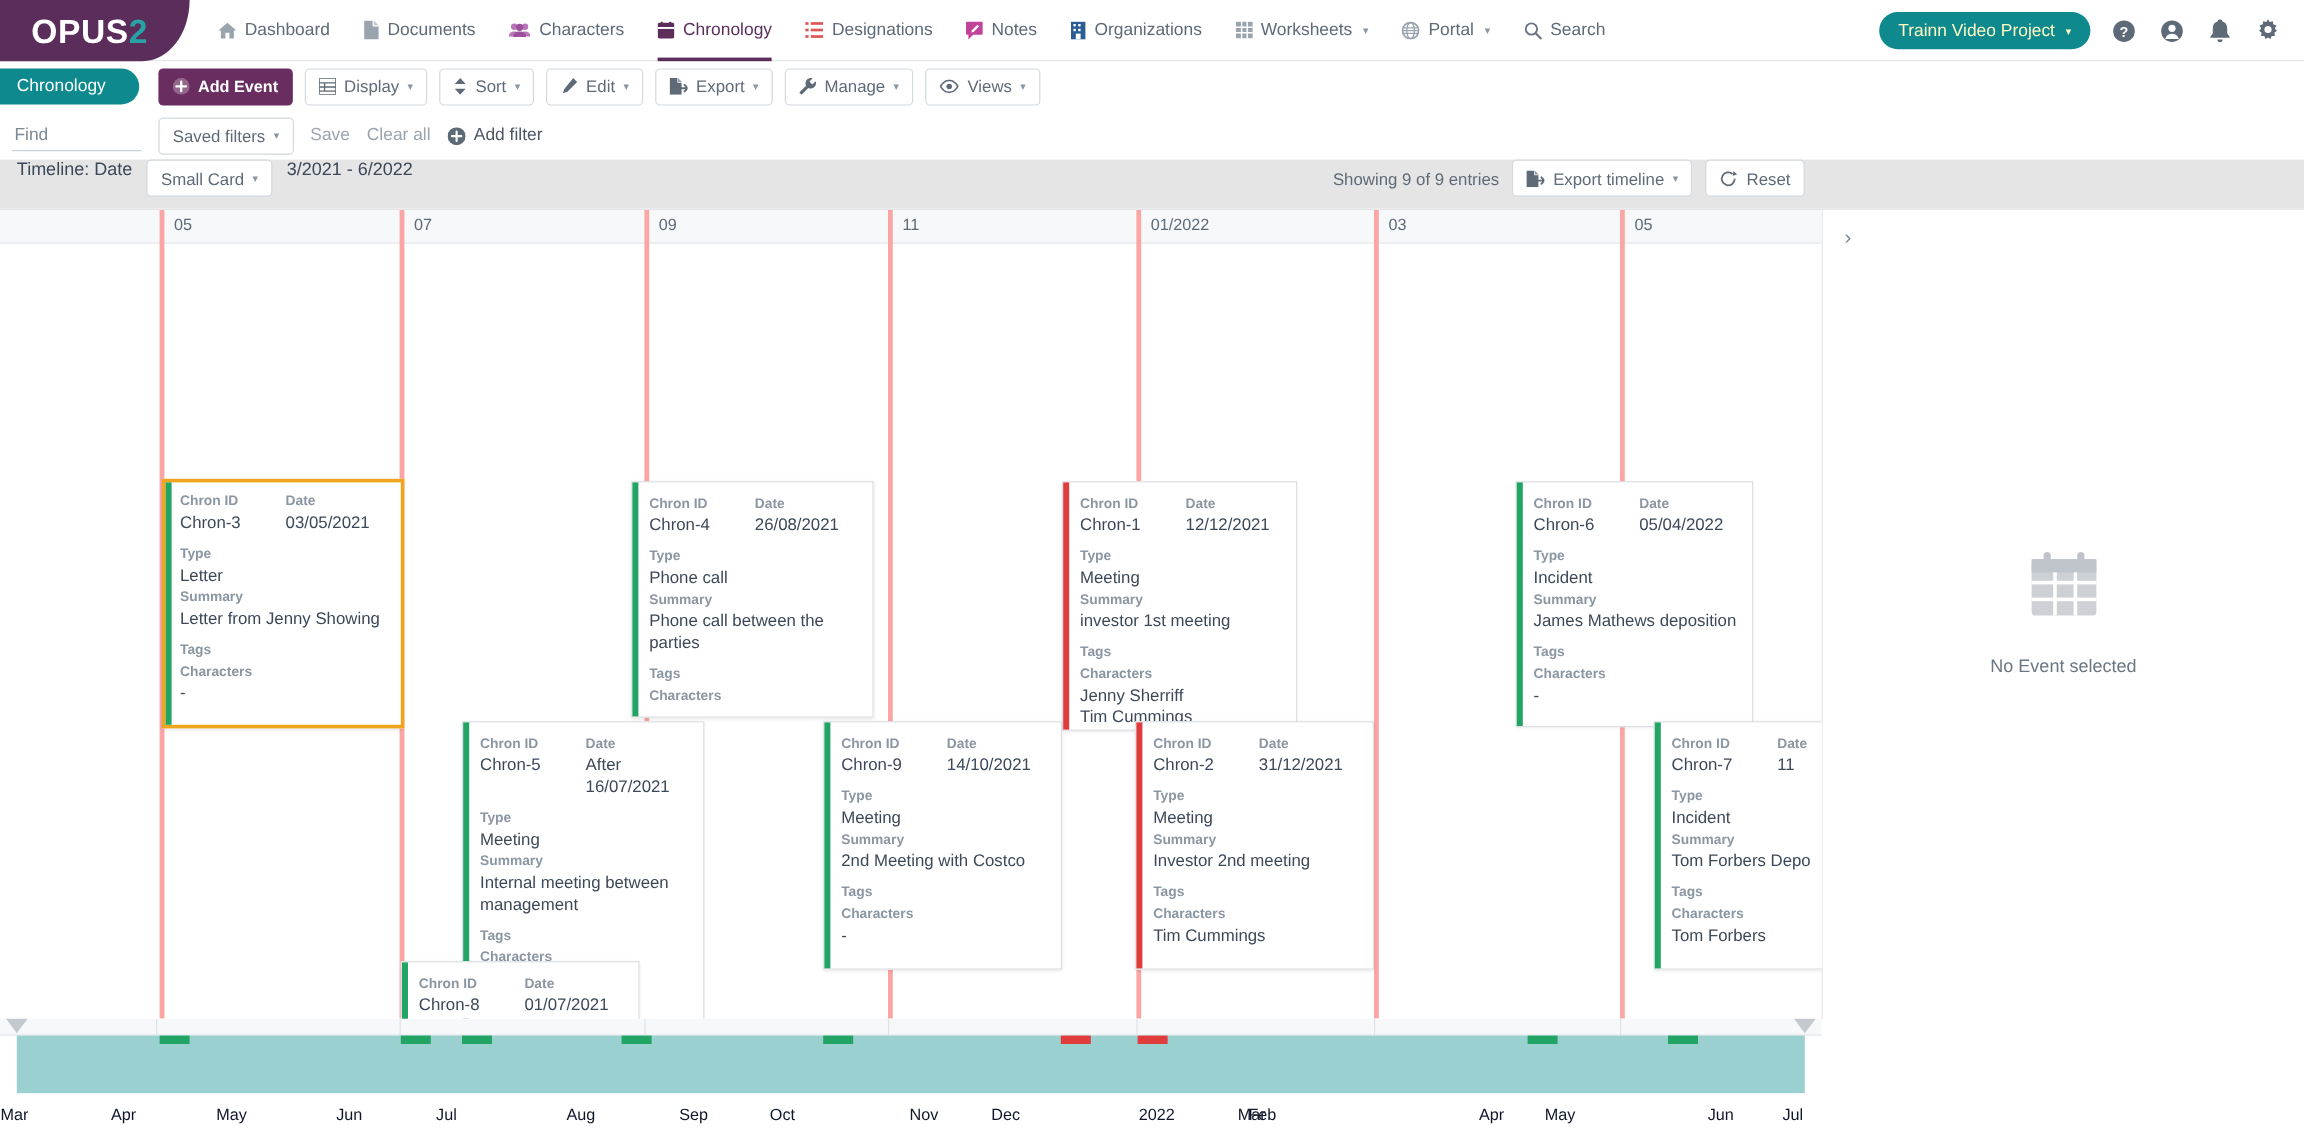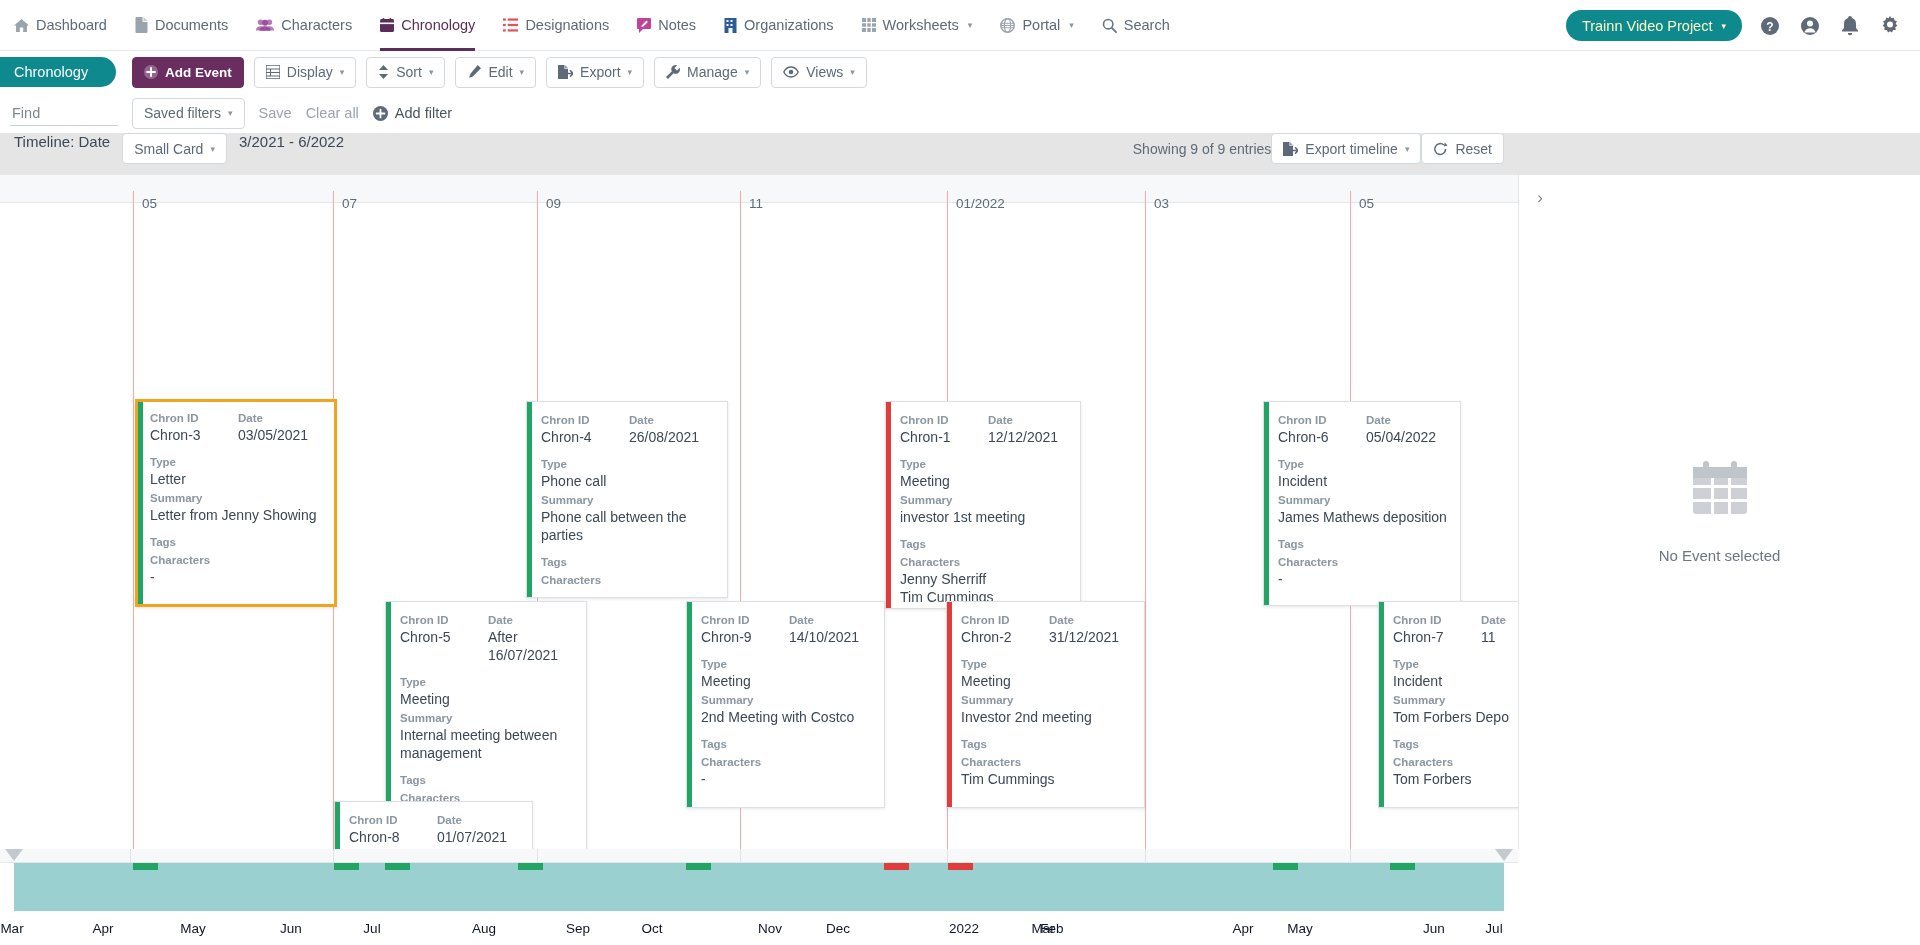--- a/index.html
+++ b/index.html
@@ -128,21 +128,21 @@
 
   
   .tl-header {
     height: 41px; display: flex; align-items: flex-start;
     padding: 0 14px 0 14px; gap: 12px;
     background: #e5e5e5;
   }
   .tl-title { font-size: 15px; color: #3c4858; }
   .tl-range { font-size: 15px; color: #3c4858; }
   .tl-header-right {
-    margin-left: auto; display: flex; align-items: center; 
+    margin-left: auto; display: flex; align-items: center; gap: 11px;
     padding-right: 402px;
   }
   .showing { font-size: 14px; color: #5e6a77; }
 
   
   .main {
     position: relative;
     height: 675px;
     display: flex;
   }
@@ -153,22 +153,22 @@
     background: #ffffff;
     border-top: 1px solid #e4e7ea;
     overflow: hidden;
   }
   .tl-colhead {
     position: absolute; left: 0; right: 0; top: 0;
     height: 28px; background: #f7f8f9;
     border-bottom: 1px solid #e4e7ea;
   }
   .tl-col {
-    position: absolute; top: 16px; bottom: 0;
-    border-left: 1px solid #fca5a5;
+    position: absolute; top: 0; bottom: 0;
+    border-left: 4px solid #fca5a5;
   }
   .tl-col .lbl {
     position: absolute; left: 8px; top: 5px;
     font-size: 13.5px; color: #5e6a77;
   }
 
   
   .card {
     position: absolute;
     background: #ffffff;
@@ -255,20 +255,24 @@
     position: absolute; top: 6px;
     font-size: 13.5px; color: #0f172a;
     transform: translateX(-50%);
     white-space: nowrap;
   }
 </style>
 </head>
 <body>
 
 <div class="topnav">
+  <div class="logo-wrap">
+    <div class="logo-shape"></div>
+    <div class="logo-text"><span>OPUS</span><span class="accent">2</span></div>
+  </div>
 
   <div class="nav-items">
 
     <div class="nav-item">
       <span class="ico">
         <svg width="15" height="15" viewBox="0 0 16 16">
             <path fill="#9aa4ae" d="M8 1 0 8h2.2v7h4V10h3.6v5h4V8H16z"></path>
           </svg>
       </span>
       <span>Dashboard</span>

